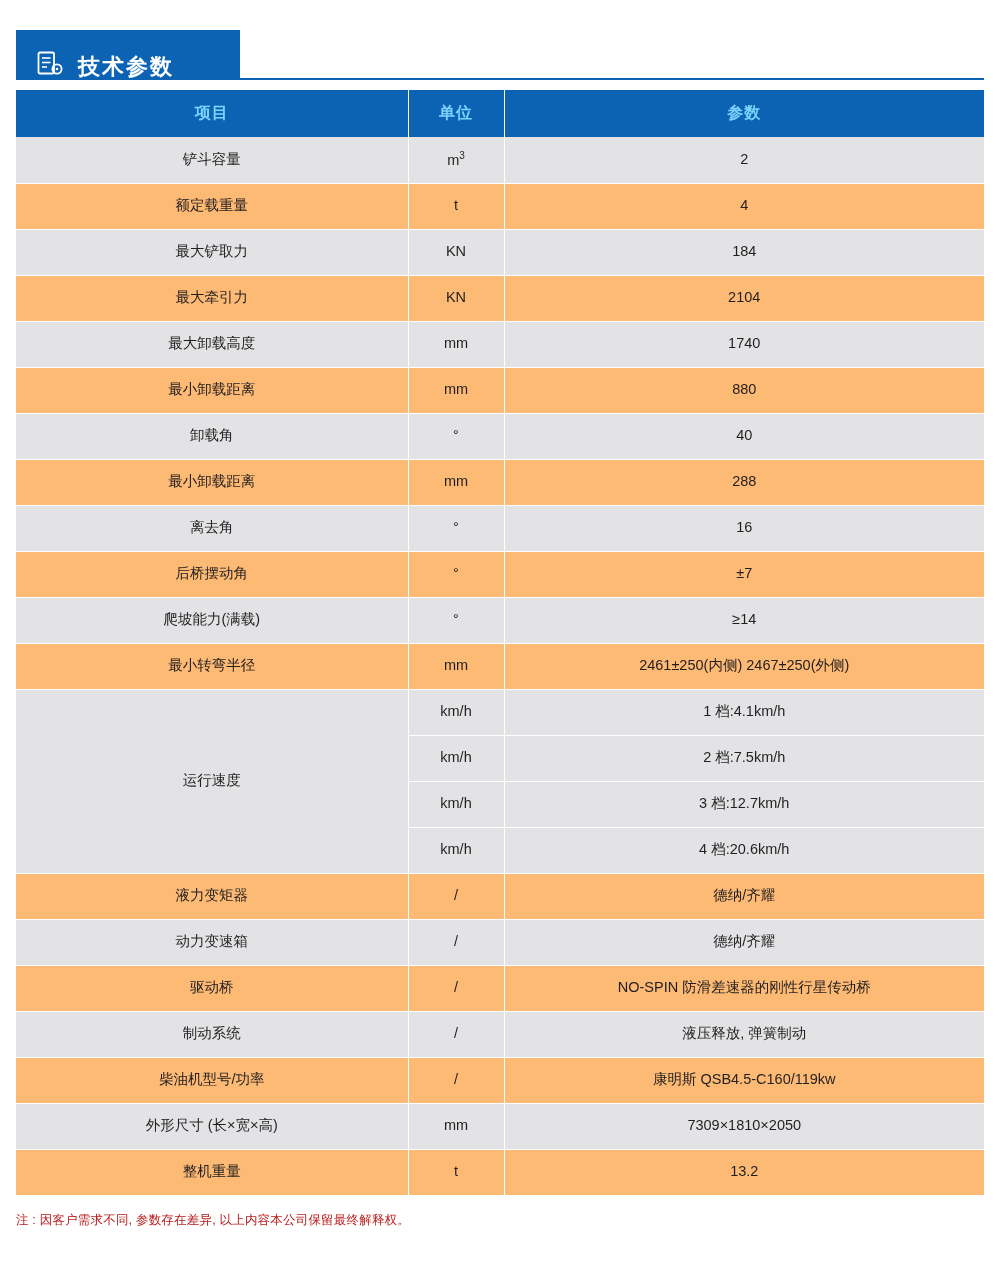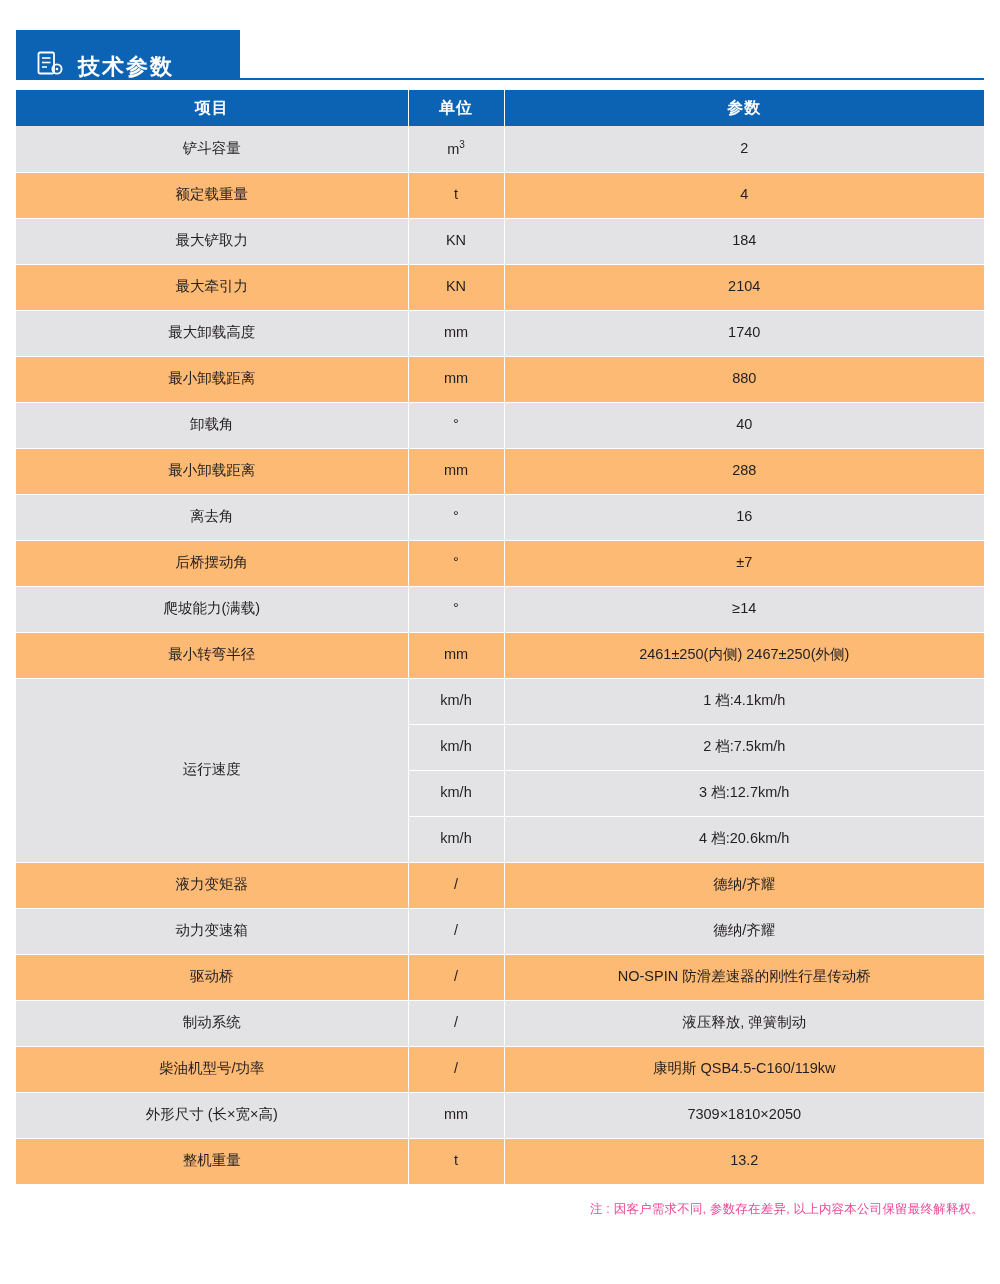--- a/index.html
+++ b/index.html
@@ -62,24 +62,24 @@
     border-collapse: collapse;
     margin-top: 10px;
     table-layout: fixed;
   }
   table.spec col.c-item { width: 392px; }
   table.spec col.c-unit { width: 96px; }
   table.spec col.c-val  { width: 480px; }
 
   table.spec th {
     background: #0c63b4;
-    color: #ffffff;
+    color: #7dd3fc;
     font-size: 16px;
     font-weight: bold;
-    height: 36px;
+    height: 47px;
     letter-spacing: 1px;
     border-right: 1px solid #ffffff;
   }
   table.spec th:last-child { border-right: none; }
 
   table.spec td {
     height: 46px;
     text-align: center;
     vertical-align: middle;
     font-size: 14.5px;
@@ -100,23 +100,23 @@
   .sup { font-size: 10px; vertical-align: super; }
 
   
   td.group-label {
     font-size: 15px;
   }
 
   
   .footnote {
     width: 968px;
-    text-align: right;
+    text-align: left;
     font-size: 12.5px;
-    color: #ec4899;
+    color: #b91c1c;
     margin-top: 16px;
     letter-spacing: 0.2px;
   }
 </style>
 </head>
 <body>
 
 <div class="page">
 
   <div class="header-bar">

